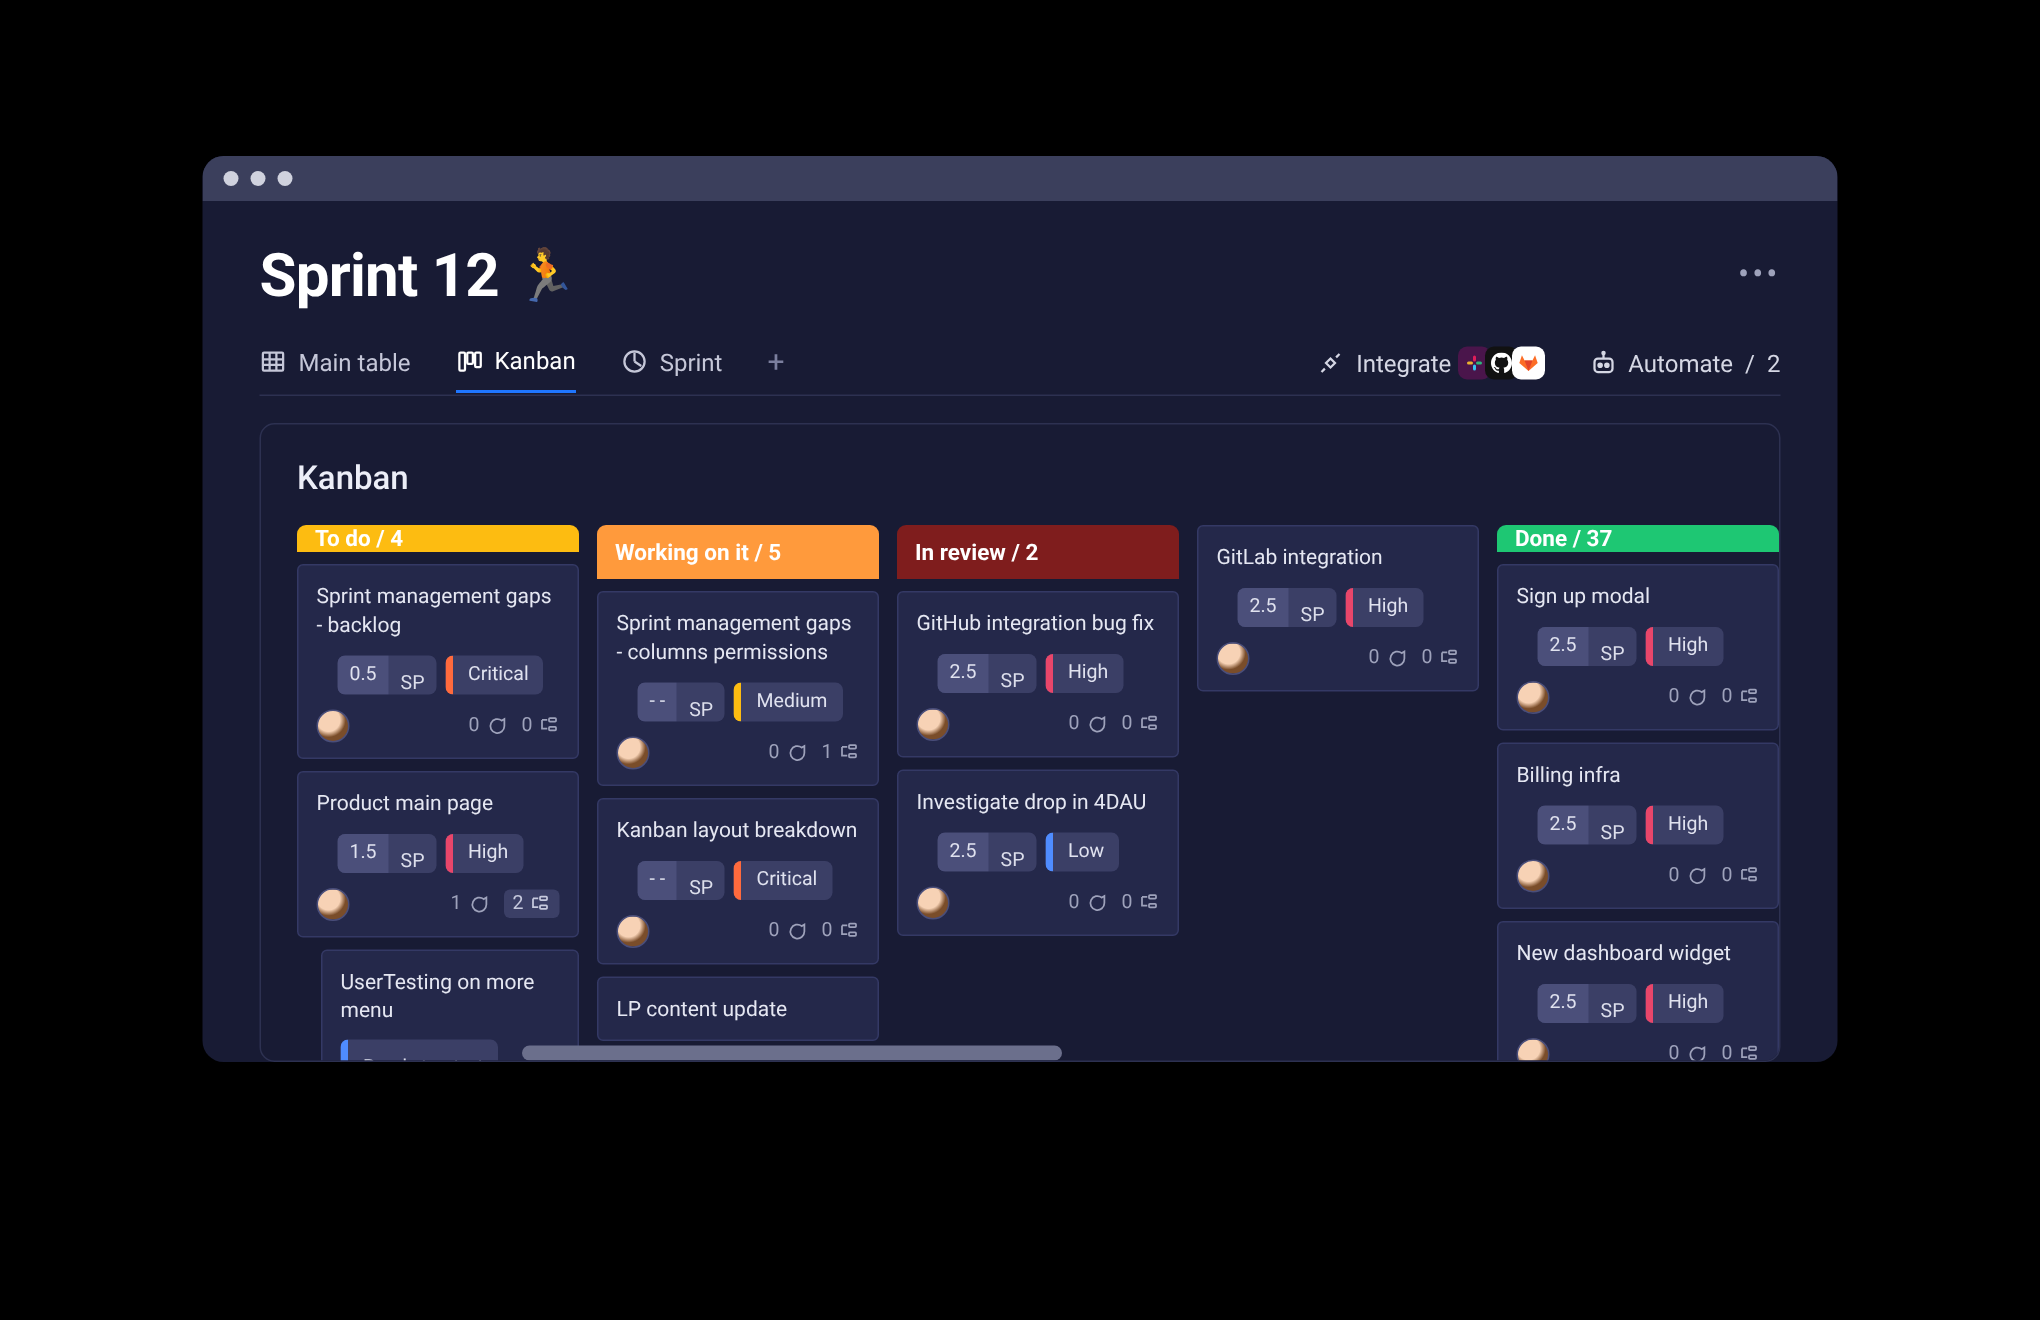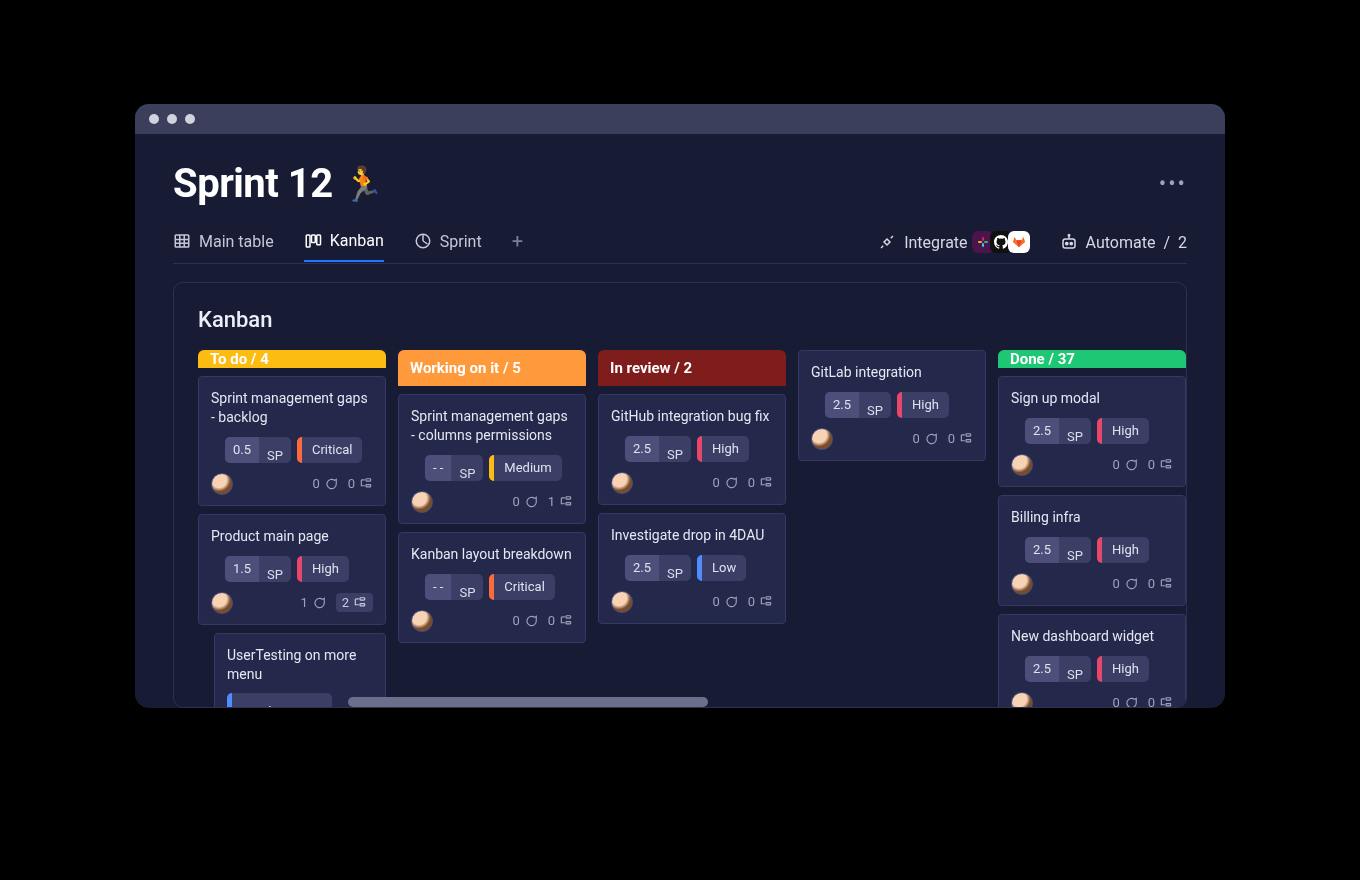--- a/index.html
+++ b/index.html
@@ -321,20 +321,23 @@
                           <path d="M4 5h6"></path>
                           <path d="M4 5v10h6"></path>
                           <rect x="12" y="3" width="8" height="4" rx="1"></rect>
                           <rect x="12" y="13" width="8" height="4" rx="1"></rect>
                         </svg>
                       </span>
                     </div>
                   </div>
                 </div>
               </div>
+              <div class="card">
+                <div class="card-title">LP content update</div>
+              </div>
             </div>
           </div>
           <div class="col">
             <div class="col-header" style="background: #7f1d1d;">In review / 2</div>
             <div class="cards">
               <div class="card">
                 <div class="card-title">GitHub integration bug fix</div>
                 <div class="badges-row">
                   <div class="sp-badge">
                     <span class="sp-num">2.5</span>

